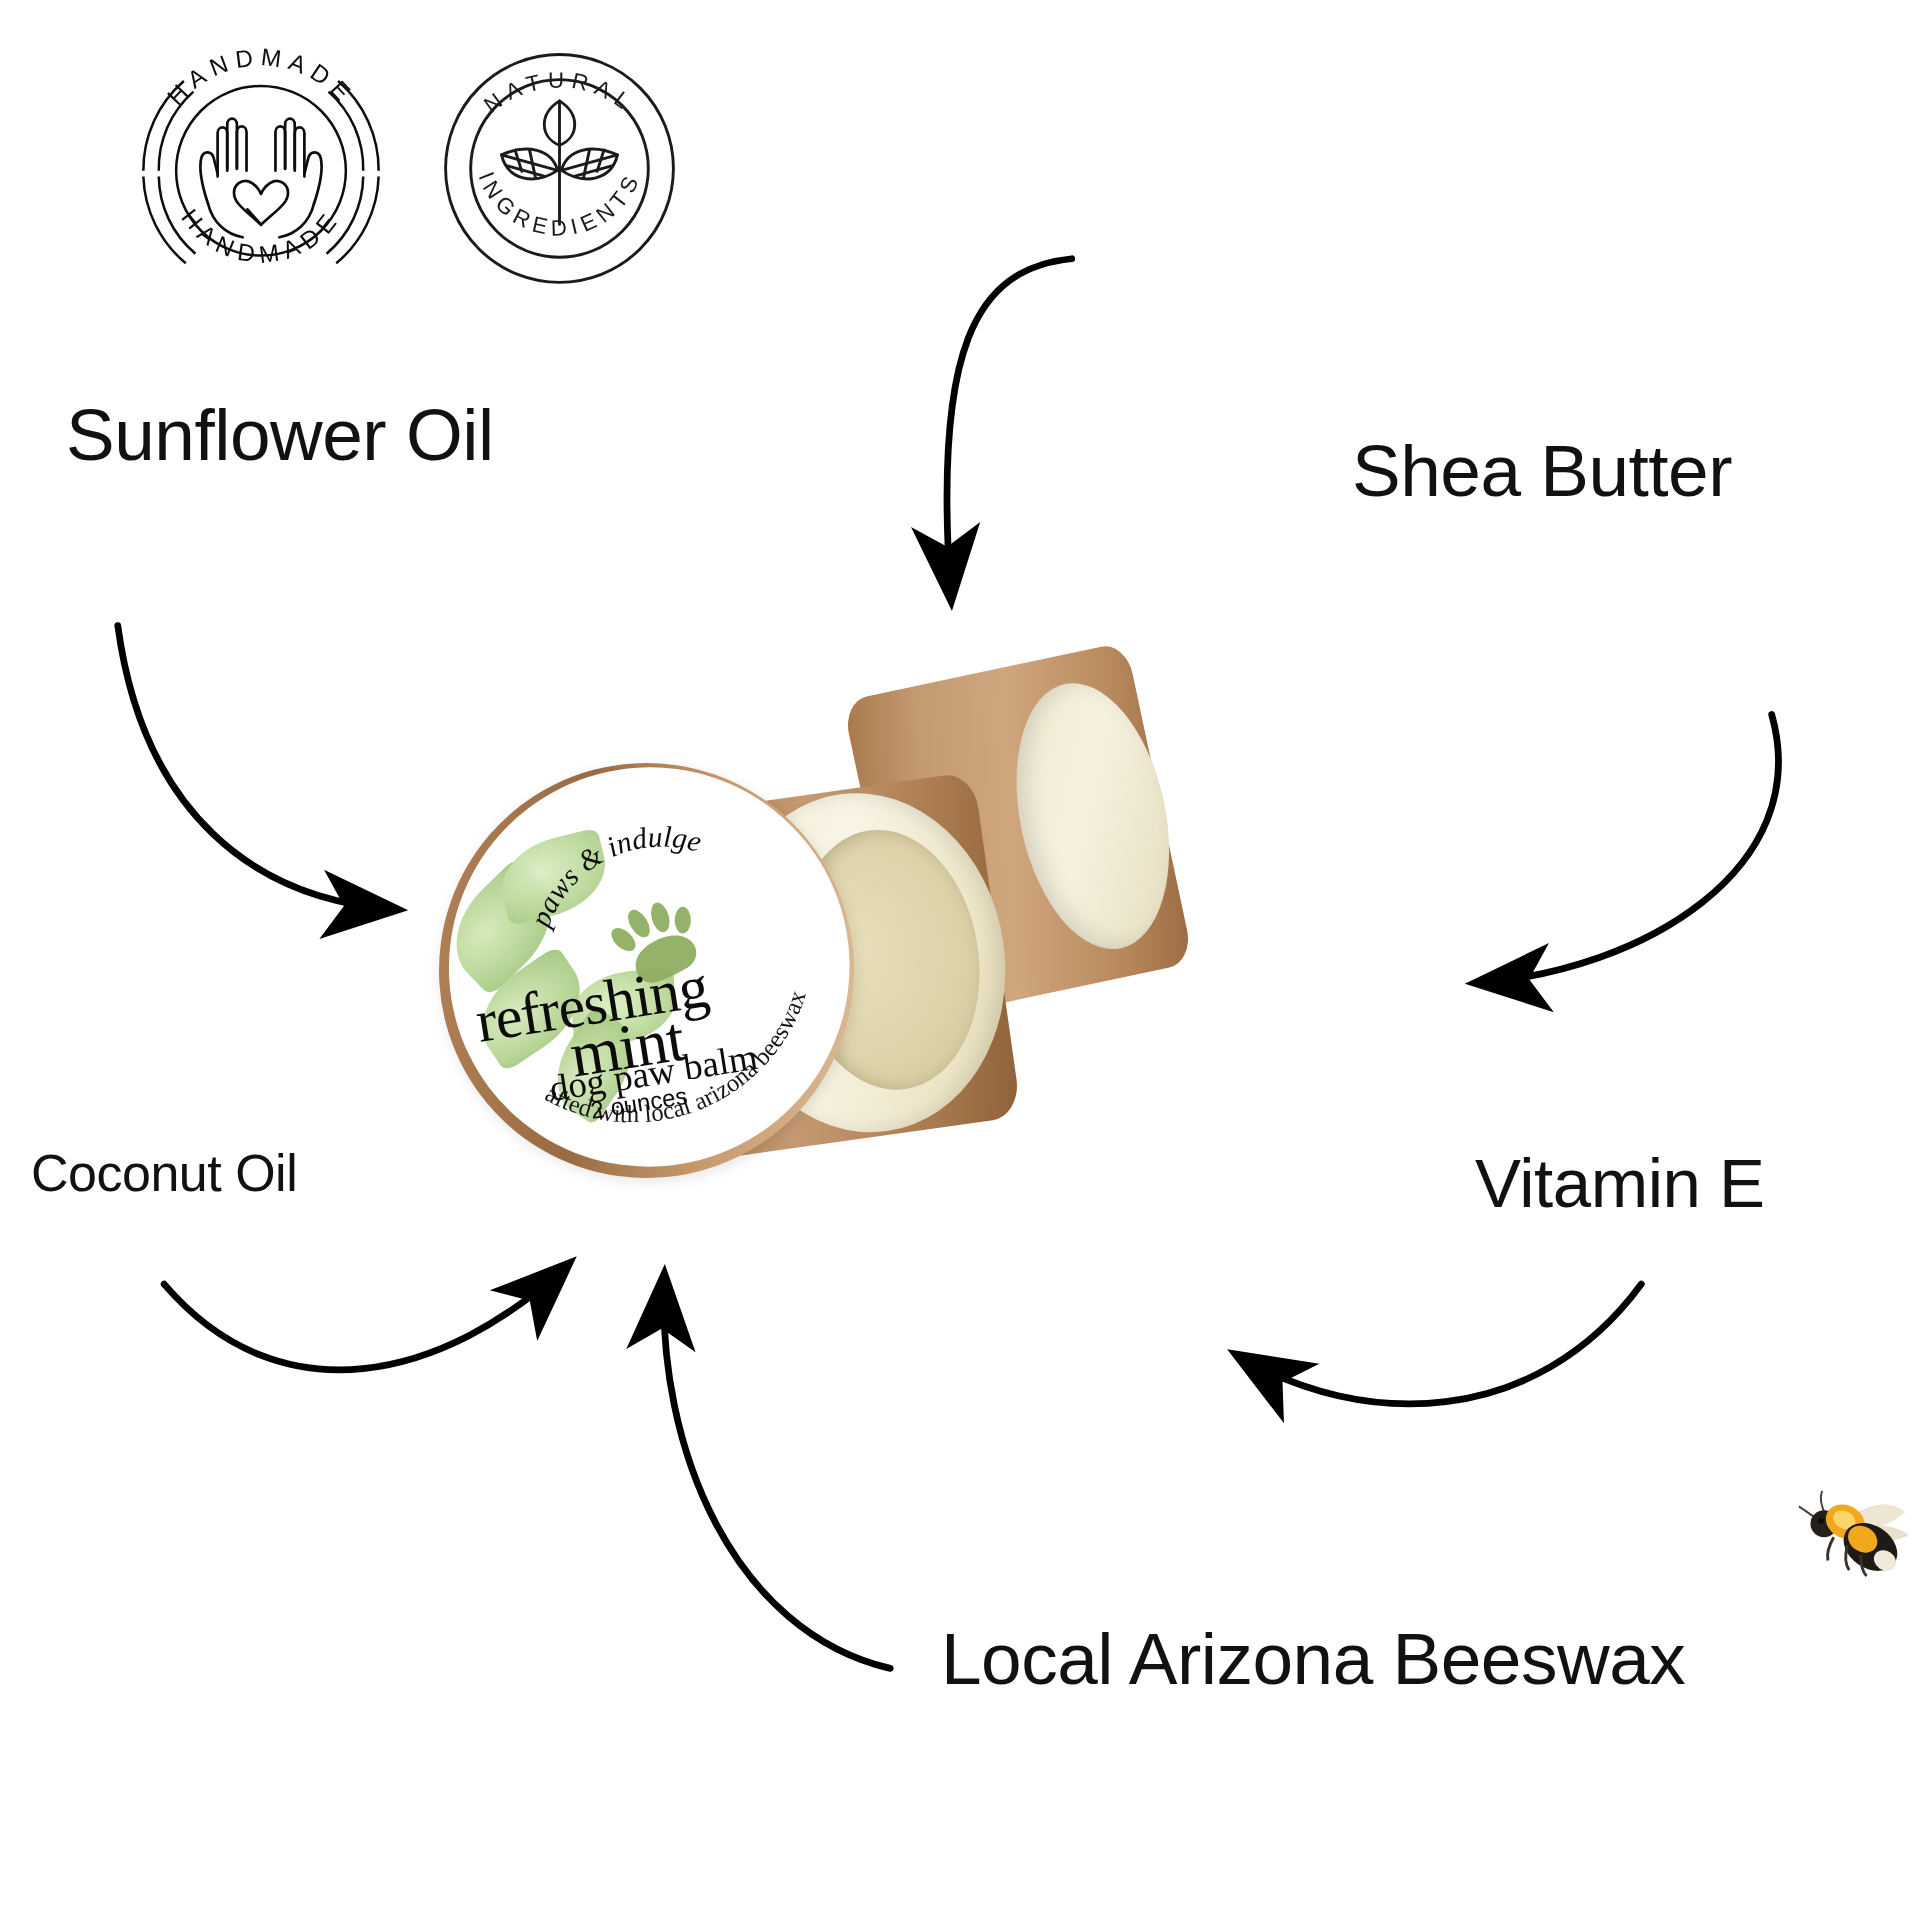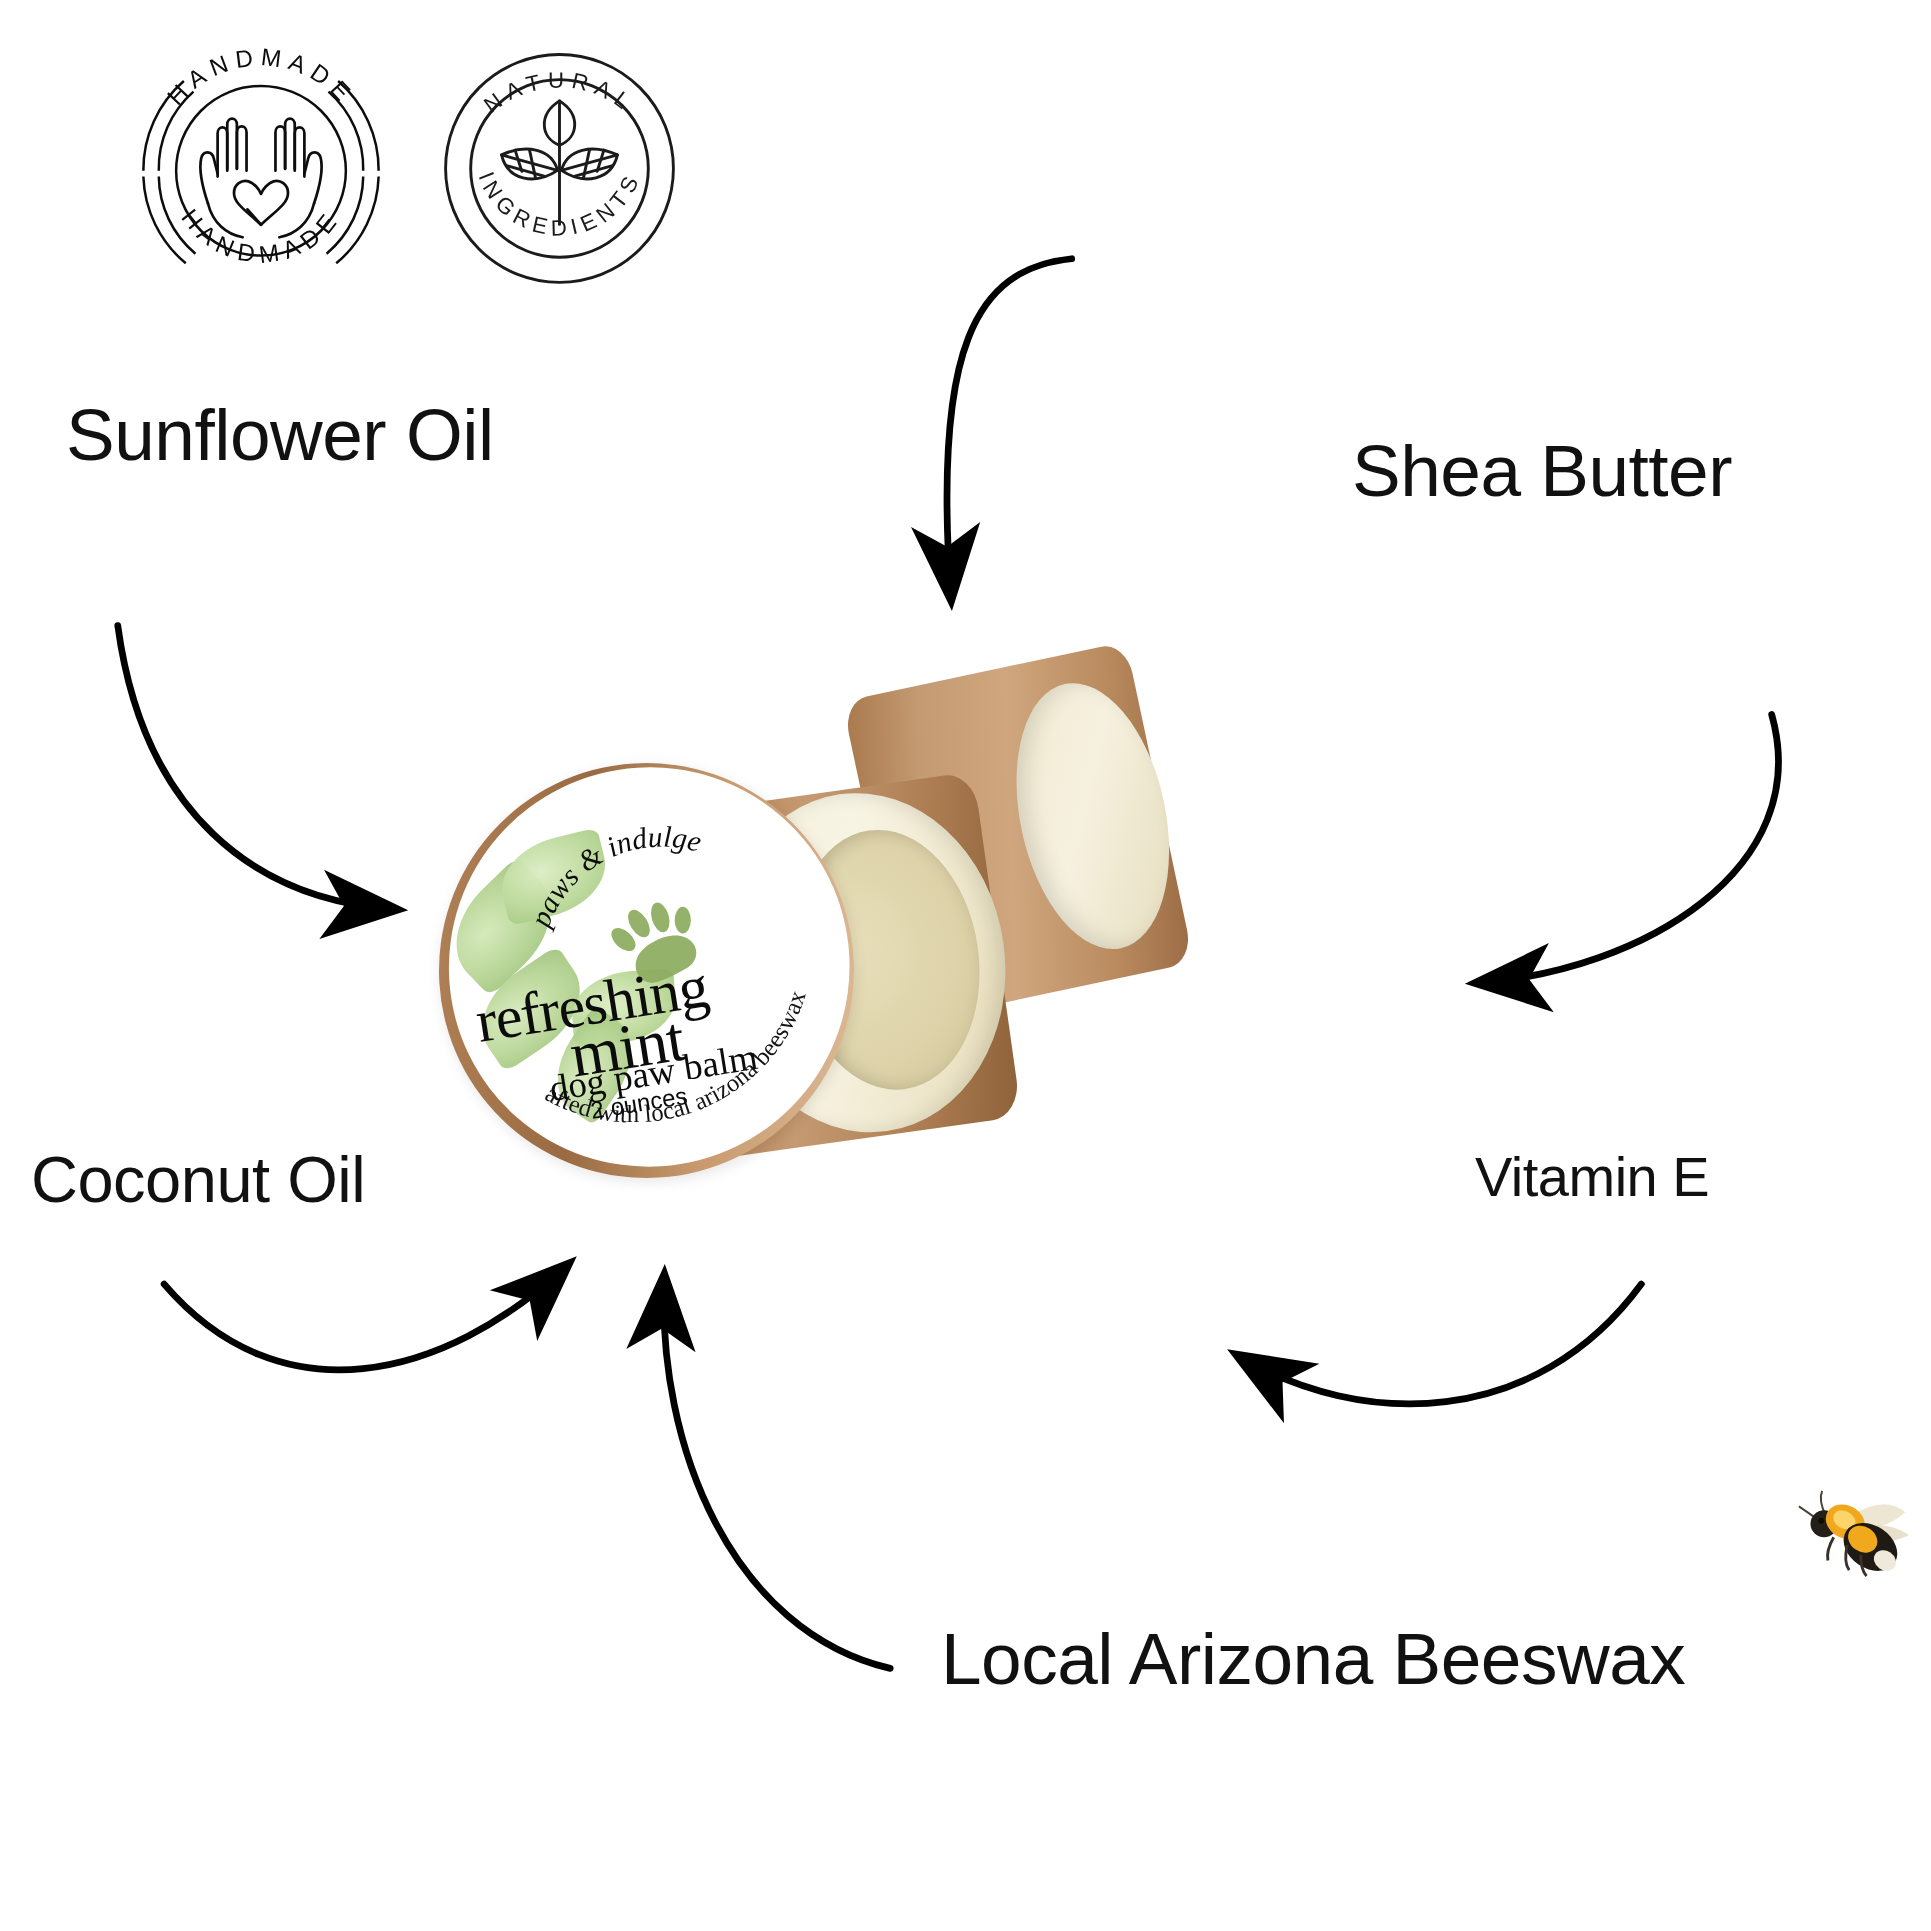--- a/index.html
+++ b/index.html
@@ -22,22 +22,22 @@
     font-family:"Liberation Sans", sans-serif;
     font-weight:400;
     color:#111111;
     white-space:nowrap;
     letter-spacing:-0.5px;
     line-height:1;
   }
   #lbl-mint{left:1205px;top:176px;font-size:73px;}
   #lbl-sunflower{left:66px;top:398px;font-size:73px;}
   #lbl-shea{left:1352px;top:434px;font-size:73px;}
-  #lbl-coconut{left:31px;top:1147px;font-size:65px;}
-  #lbl-vitamin{left:1475px;top:1149px;font-size:56px;}
+  #lbl-coconut{left:31px;top:1147px;font-size:52px;}
+  #lbl-vitamin{left:1475px;top:1149px;font-size:69px;}
   #lbl-beeswax{left:941px;top:1622px;font-size:73px;}
 
   
   #arrows{position:absolute;left:0;top:0;width:1931px;height:1931px;pointer-events:none;}
 
   
   #product{position:absolute;left:439px;top:734px;width:1023px;height:541px;}
 
   
   #label-disc{

